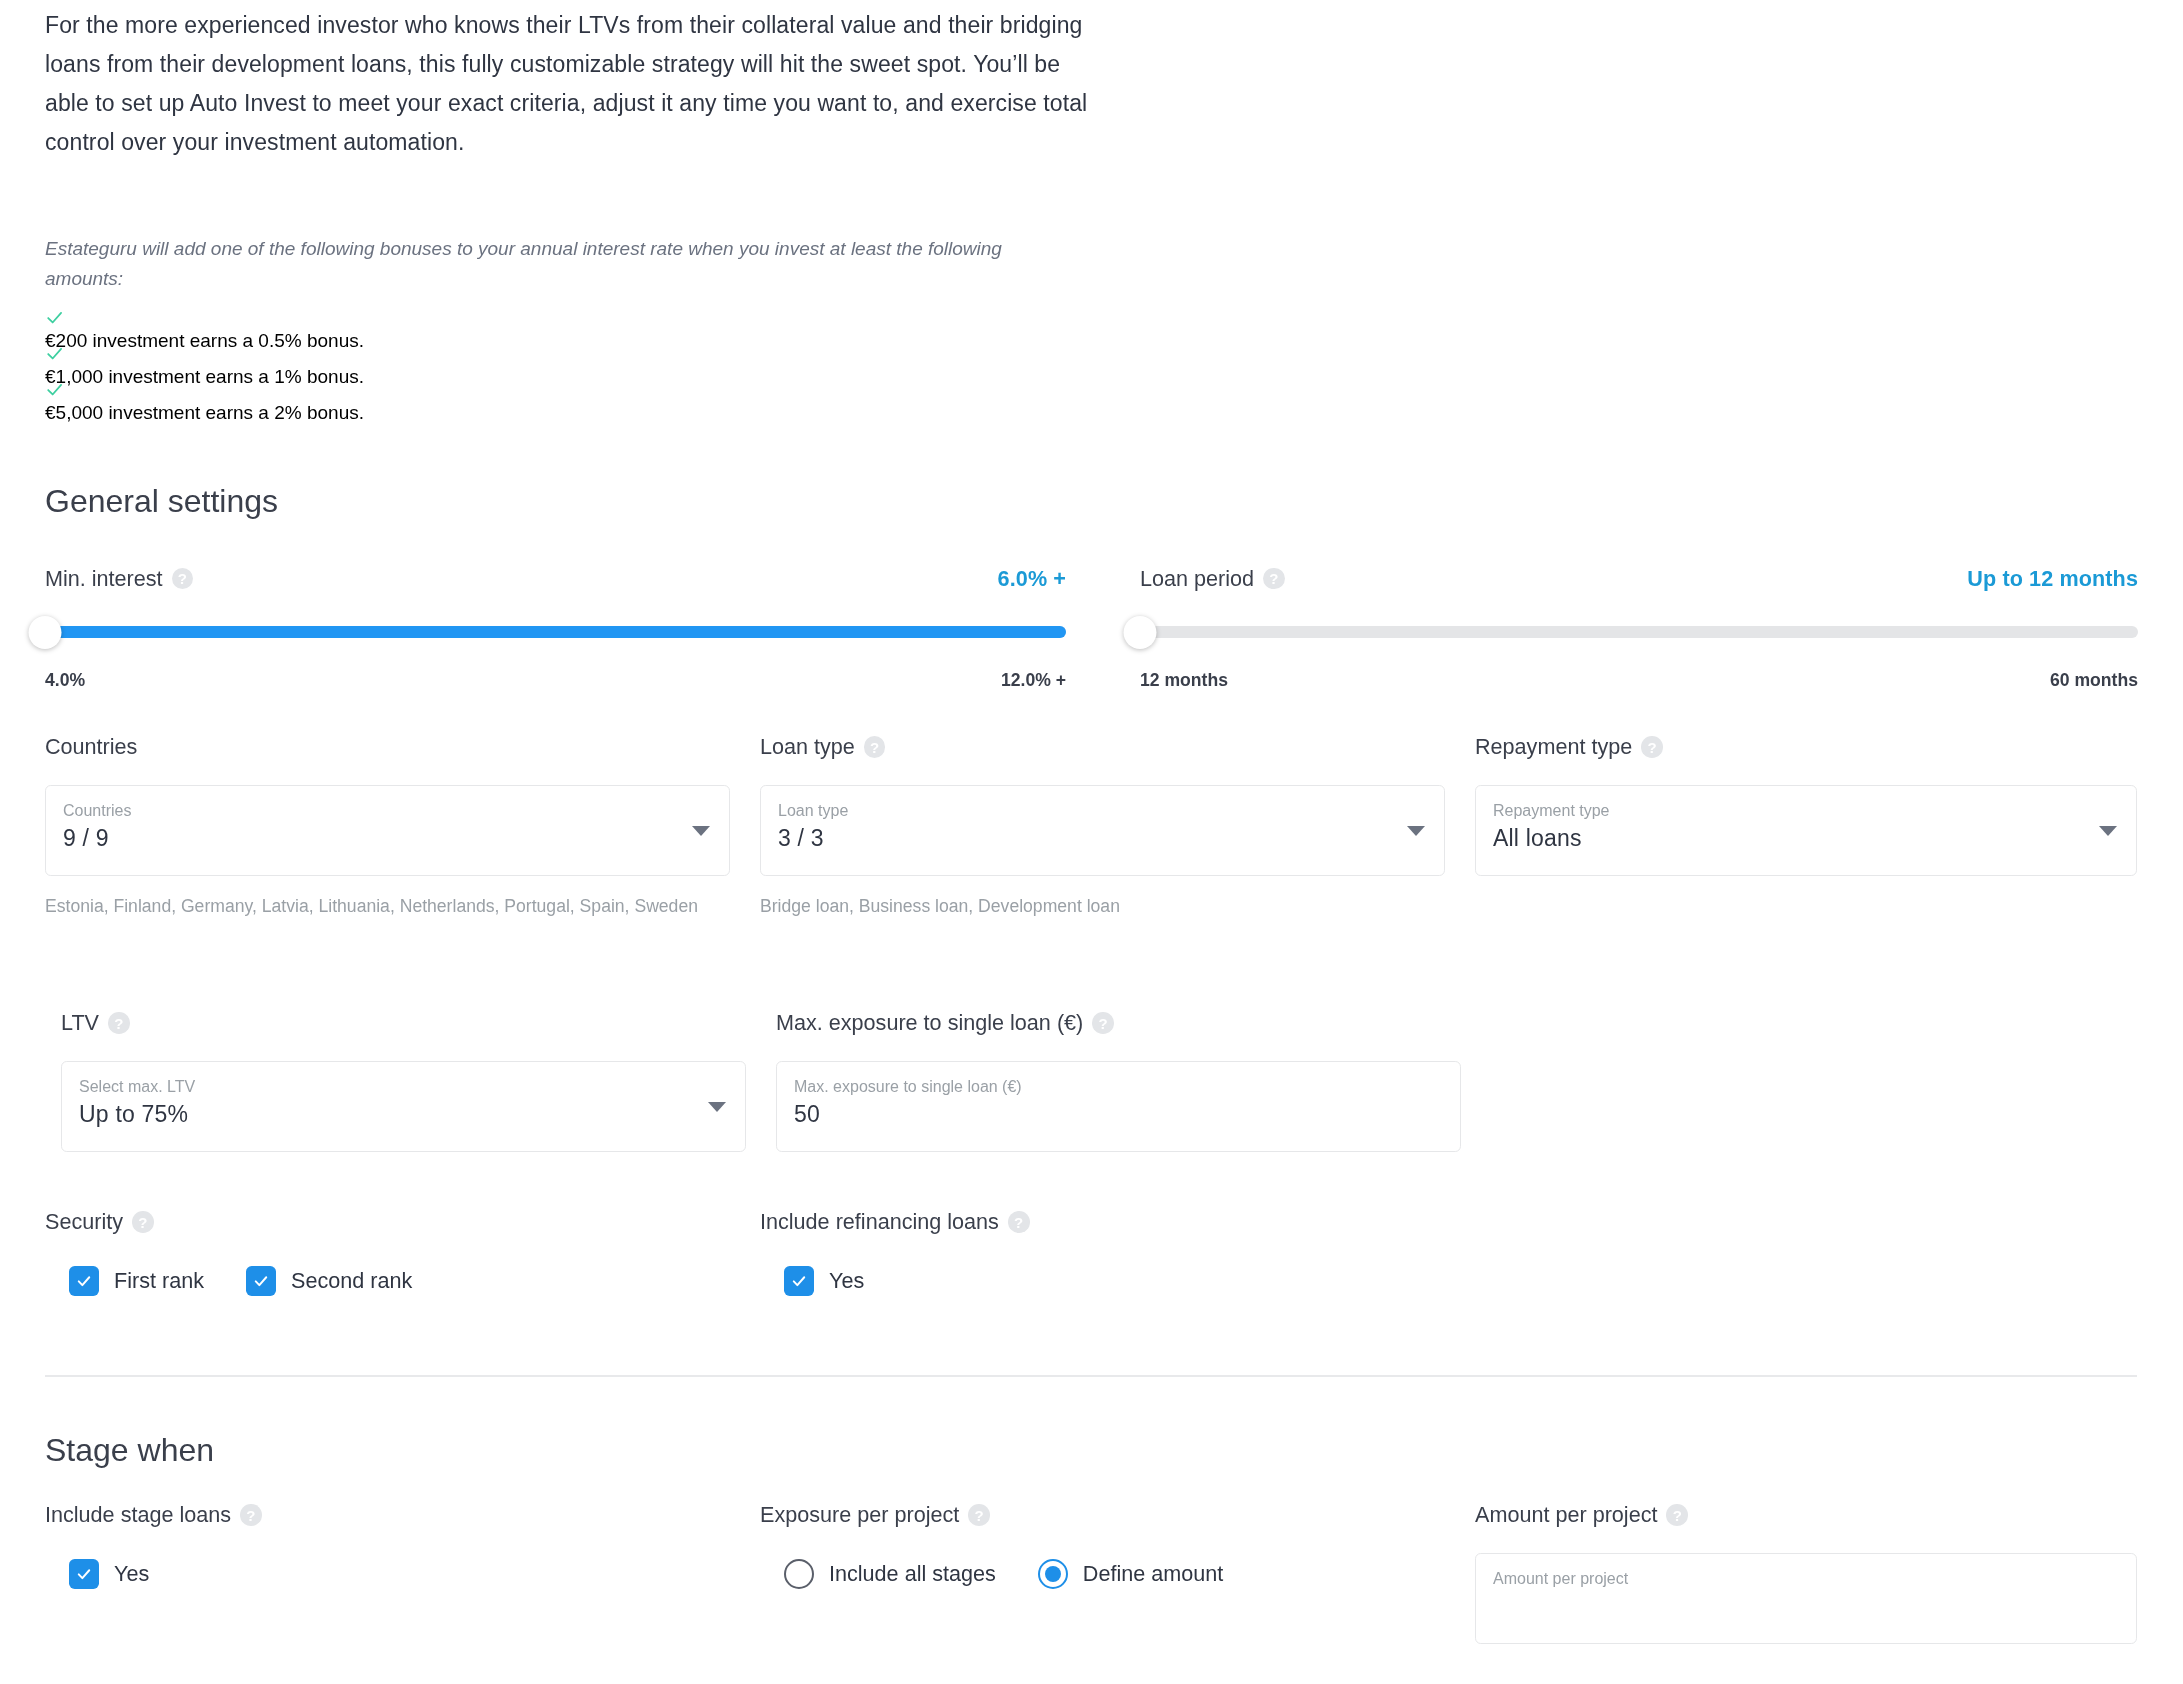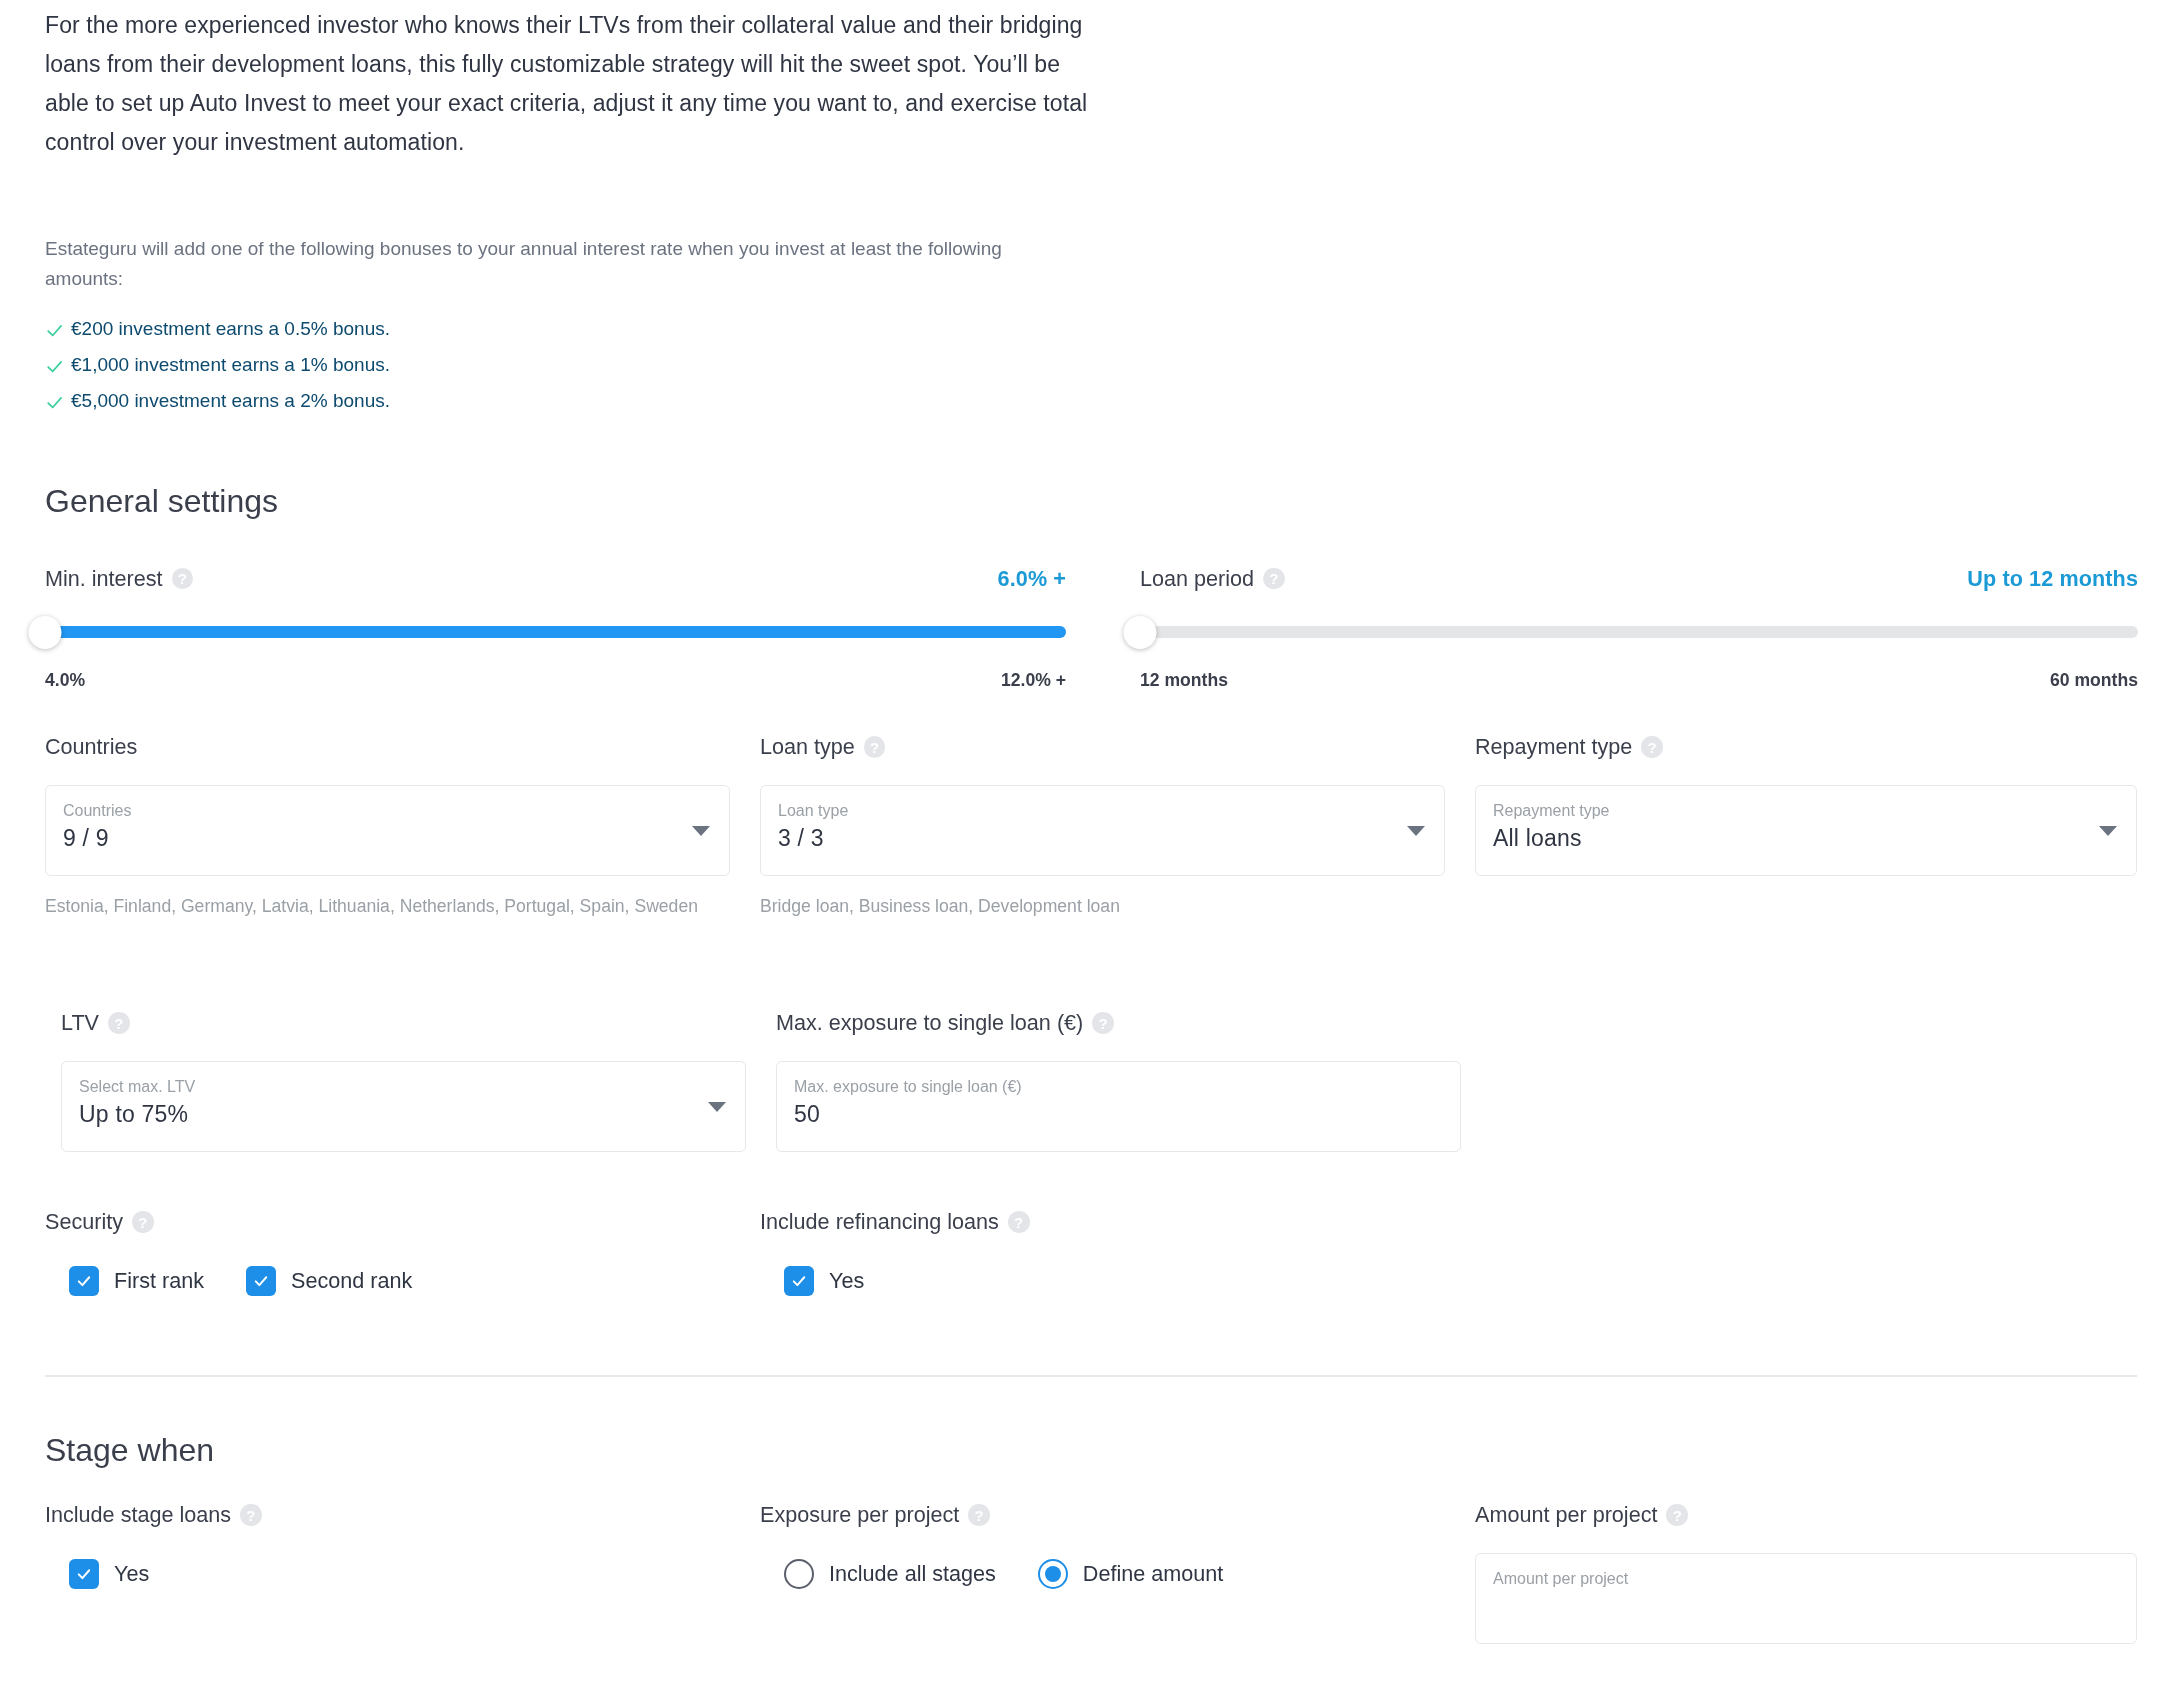--- a/index.html
+++ b/index.html
@@ -38,31 +38,33 @@
   .bonus-block {
     position: absolute;
     left: 45px;
     top: 234px;
     width: 1018px;
   }
   .bonus-intro {
     font-size: 19px;
     line-height: 30px;
     color: #6b7280;
+    font-style: italic;
   }
   .bonus-list {
     margin-top: 10.2px;
     list-style: none;
   }
   .bonus-item {
     display: flex;
-    align-items: flex-end;
+    align-items: flex-start;
     height: 36px;
     font-size: 19px;
-    color: #0c4a6e;
+    color: #000000;
+    flex-direction: column;
   }
   .check-mark {
     width: 26px;
     flex: 0 0 26px;
     display: inline-flex;
     align-items: center;
     justify-content: flex-start;
   }
   .check-mark svg { display:block; }
 

